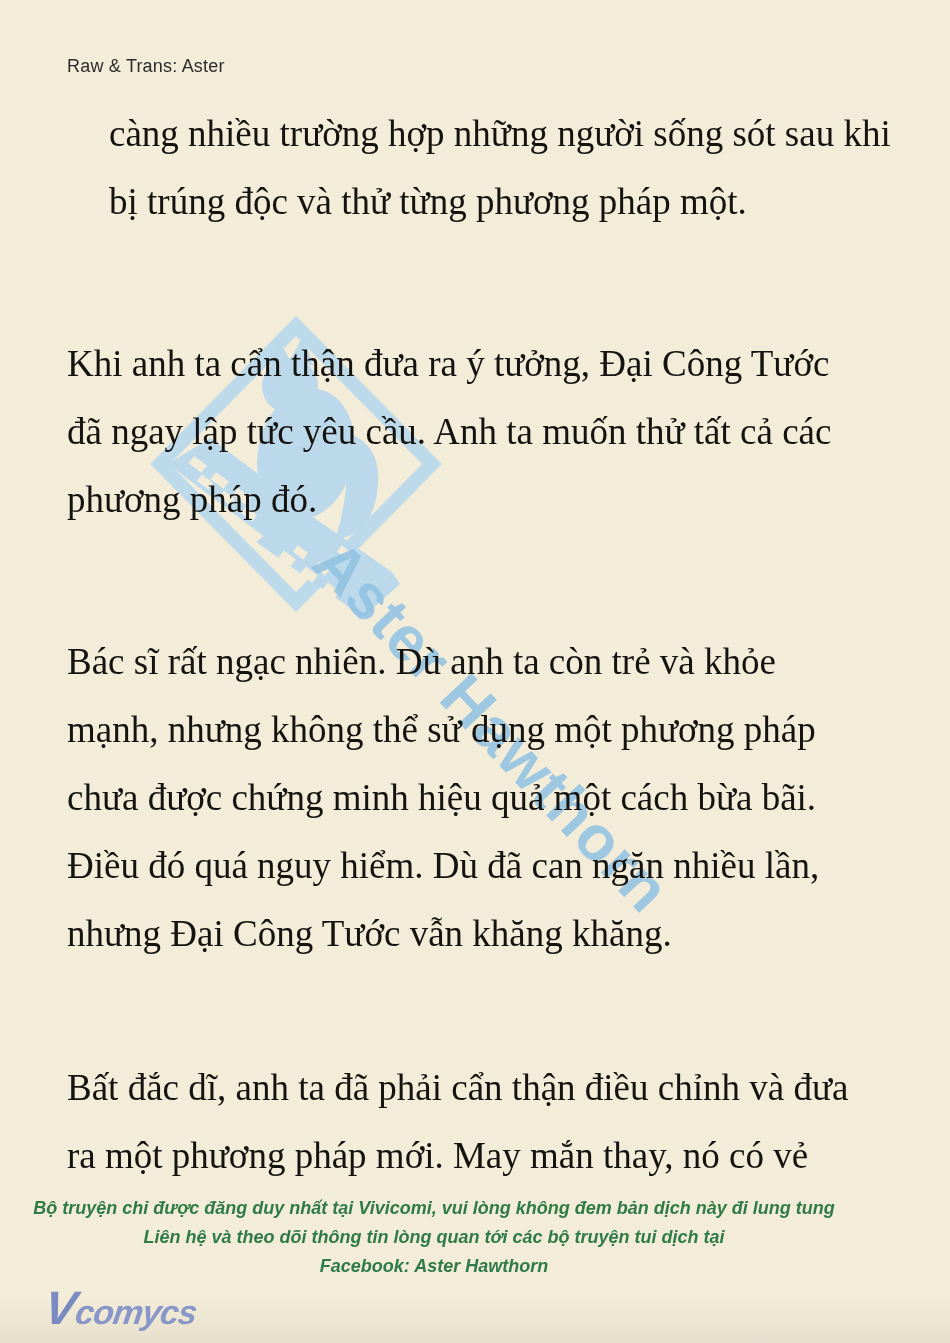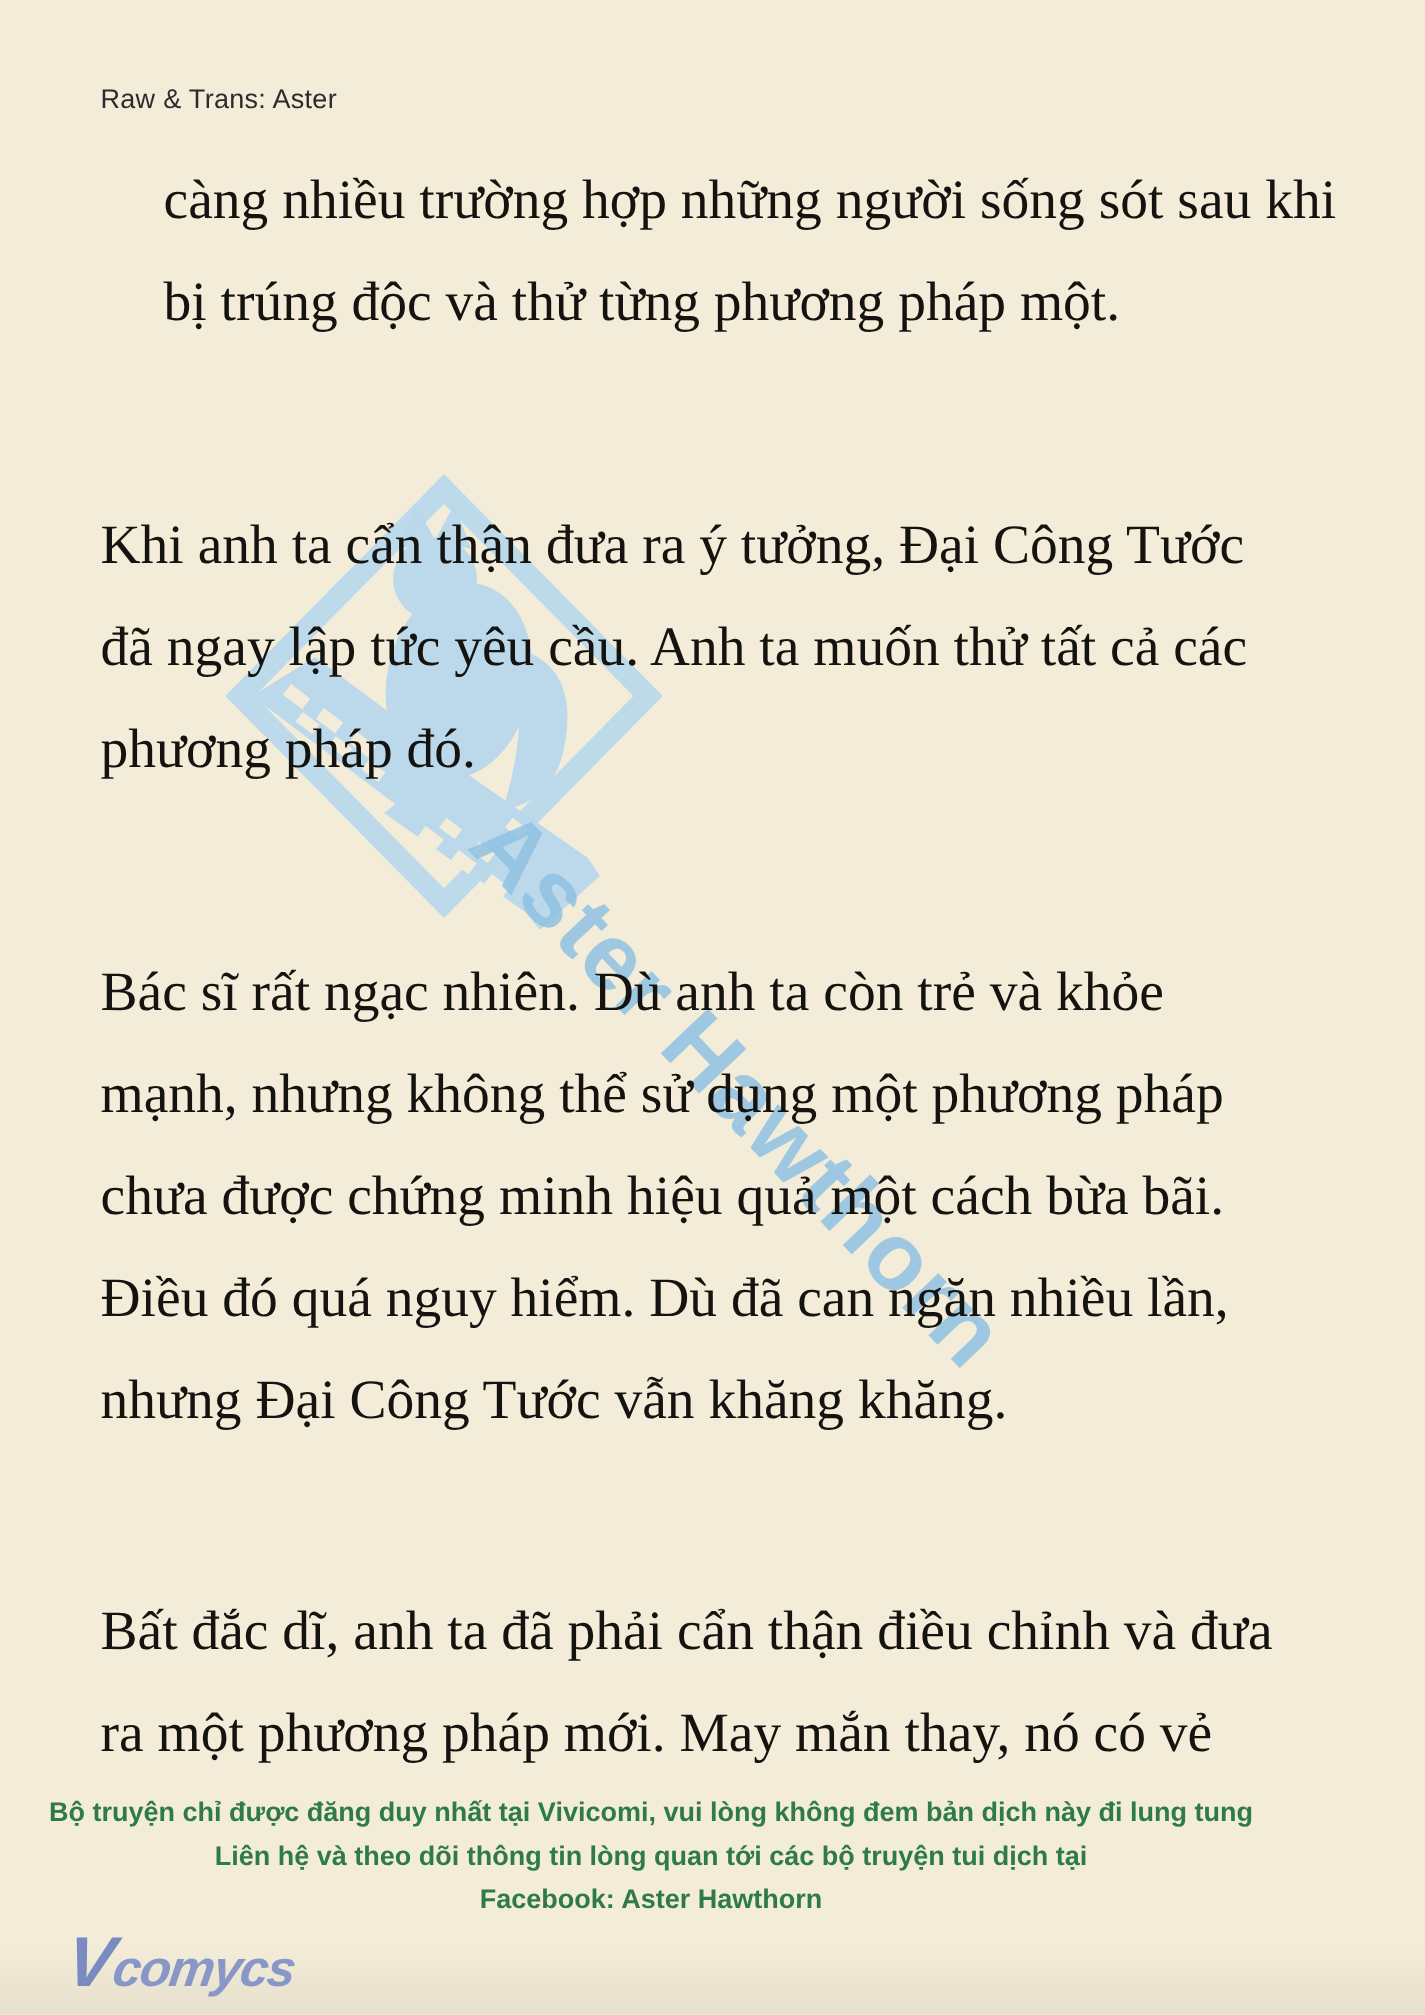--- a/index.html
+++ b/index.html
@@ -76,20 +76,21 @@
     position: absolute;
     left: 0;
     top: 1194px;
     width: 868px;
     text-align: center;
     z-index: 2;
   }
   .footer-line {
     font-family: "Liberation Sans", sans-serif;
     font-weight: bold;
+    font-style: italic;
     font-size: 18px;
     line-height: 29px;
     color: #2e7b45;
   }
   
   .logo-vcomycs {
     position: absolute;
     left: 45px;
     top: 1280px;
     z-index: 2;

